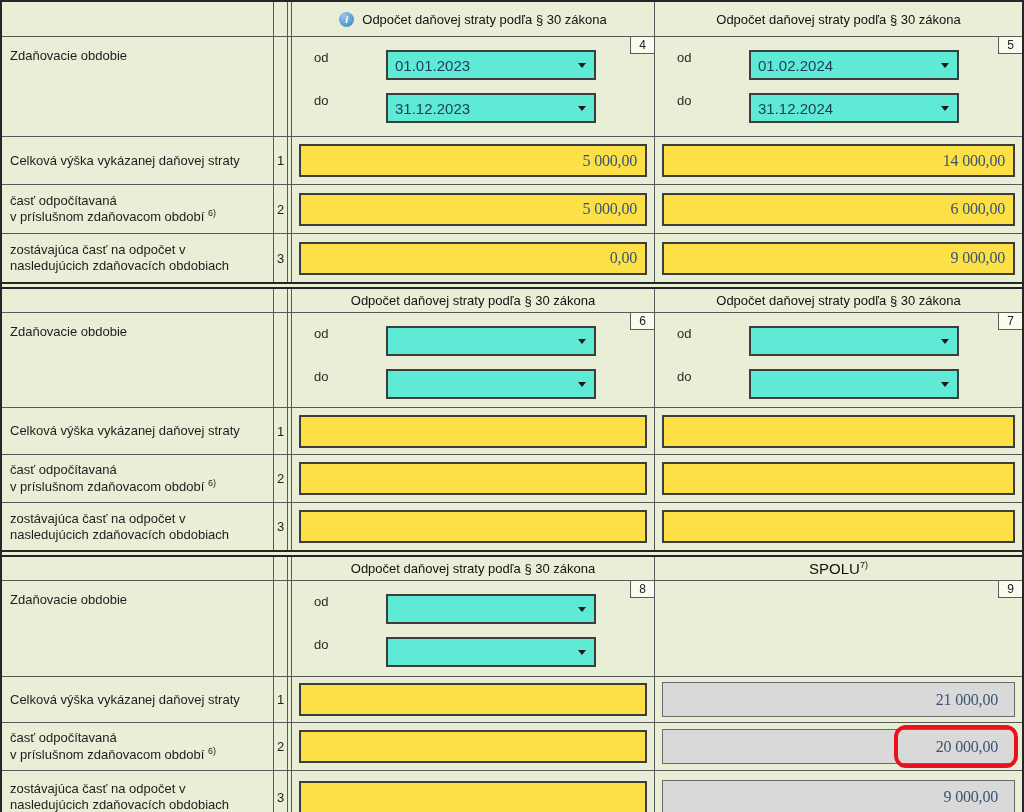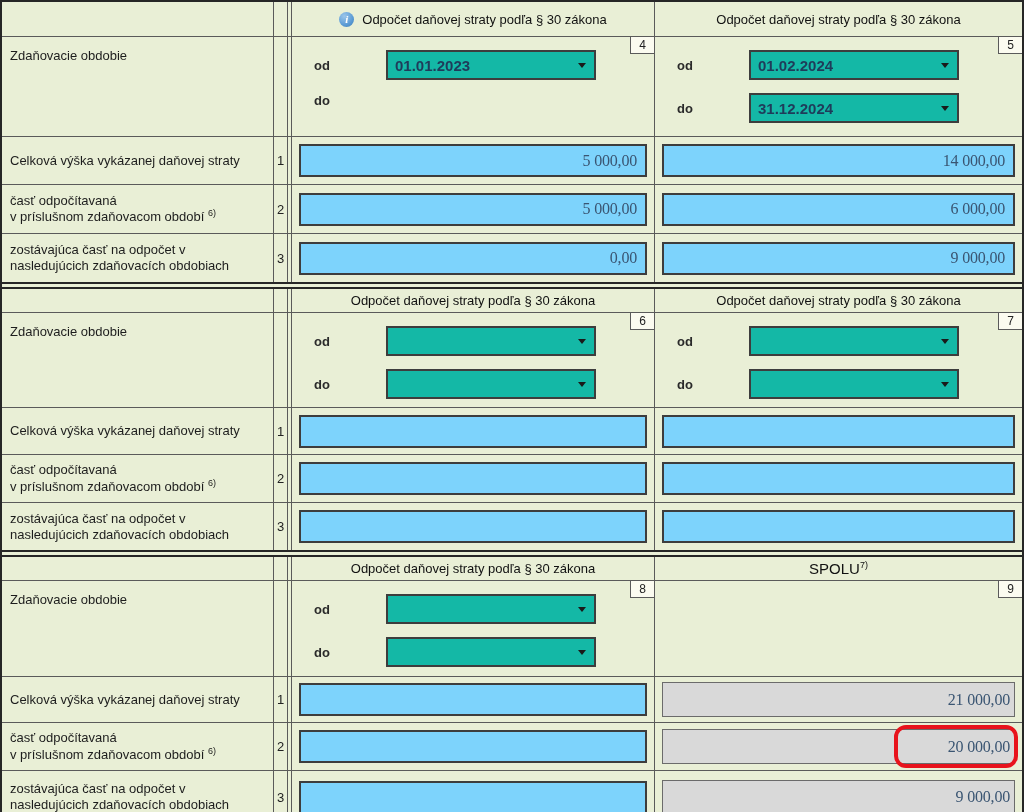--- a/index.html
+++ b/index.html
@@ -26,37 +26,37 @@
   .lbl.top{align-items:flex-start;padding-top:11px;}
   .numcell{display:flex;align-items:center;justify-content:center;font-size:13px;color:#222;}
   sup{font-size:9px;}
   
   .info{display:inline-block;width:15px;height:15px;border-radius:50%;
     background:radial-gradient(circle at 35% 28%, #9cc6ea, #5b9bd5 60%, #3f7fb5);
     color:#fff;font-family:"Liberation Serif",serif;font-style:italic;font-weight:bold;
     font-size:11px;line-height:15px;text-align:center;flex:0 0 auto;cursor:pointer;}
   
   .period{padding:13px 0 0 22px;display:flex;flex-direction:column;gap:13px;}
-  .drow{display:flex;align-items:center;font-weight:bold;}
+  .drow{display:flex;}
   .dlabel{width:72px;font-size:13px;color:#2a2a2a;}
-  .combo{width:210px;height:30px;border:2px solid var(--fieldb);background:#14b8a6;display:flex;align-items:center;position:relative;padding:0 20px 0 7px;cursor:pointer;}
+  .combo{width:210px;height:30px;border:2px solid var(--fieldb);background:#5eead4;display:flex;align-items:center;position:relative;padding:0 20px 0 7px;cursor:pointer;}
   .combo-val{font-size:15px;color:var(--date);white-space:nowrap;overflow:hidden;}
   .arrow{position:absolute;right:8px;top:50%;margin-top:-2px;width:0;height:0;
     border-left:4px solid transparent;border-right:4px solid transparent;border-top:5px solid #1a1a1a;}
   
   .badge{position:absolute;top:0;right:0;min-width:24px;height:17px;padding:0 3px;
     border-left:1px solid var(--line);border-bottom:1px solid var(--line);
     background:#fbfbf0;font-size:12px;color:#222;display:flex;align-items:center;justify-content:center;z-index:2;}
   
   .vrow{display:flex;align-items:center;}
-  .field{flex:1;margin:0 7px;height:33px;border:2px solid var(--fieldb);background:#7dd3fc;
+  .field{flex:1;margin:0 7px;height:33px;border:2px solid var(--fieldb);background:#fde047;
     display:flex;align-items:center;justify-content:flex-end;padding-right:8px;
     font-family:"Liberation Serif",serif;font-size:16px;color:var(--val);letter-spacing:-0.2px;}
   .gfield{flex:1;margin:0 7px;height:35px;border:1px solid #6b6b6b;background:var(--grey);
-    display:flex;align-items:center;justify-content:flex-end;padding-right:4px;position:relative;
+    display:flex;align-items:center;justify-content:flex-end;padding-right:16px;position:relative;
     font-family:"Liberation Serif",serif;font-size:16px;color:var(--val);letter-spacing:-0.2px;}
   .red-ring{position:absolute;right:-4px;top:-5px;width:124px;height:43px;
     border:4px solid #e8131c;border-radius:12px;pointer-events:none;}
 </style>
 </head>
 <body>
 
 <div id="page">
 <div class="form">
 
@@ -81,20 +81,24 @@
       <span class="badge">4</span>
       <div class="drow">
         <span class="dlabel">od</span>
         <div class="combo">
           <span class="combo-val">01.01.2023</span>
           <span class="arrow"></span>
         </div>
       </div>
       <div class="drow">
         <span class="dlabel">do</span>
+        <div class="combo">
+          <span class="combo-val">31.12.2023</span>
+          <span class="arrow"></span>
+        </div>
       </div>
     </div>
     <div class="cell period last">
       <span class="badge">5</span>
       <div class="drow">
         <span class="dlabel">od</span>
         <div class="combo">
           <span class="combo-val">01.02.2024</span>
           <span class="arrow"></span>
         </div>

